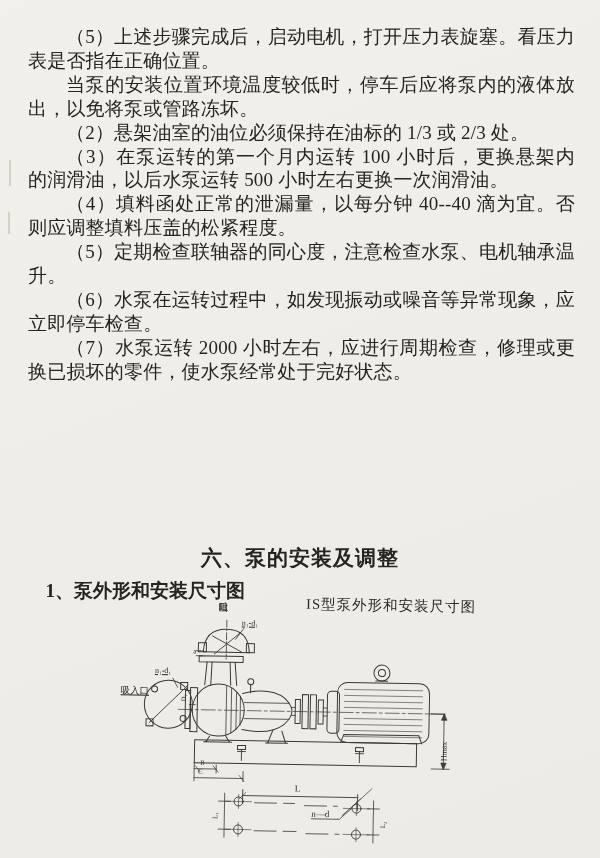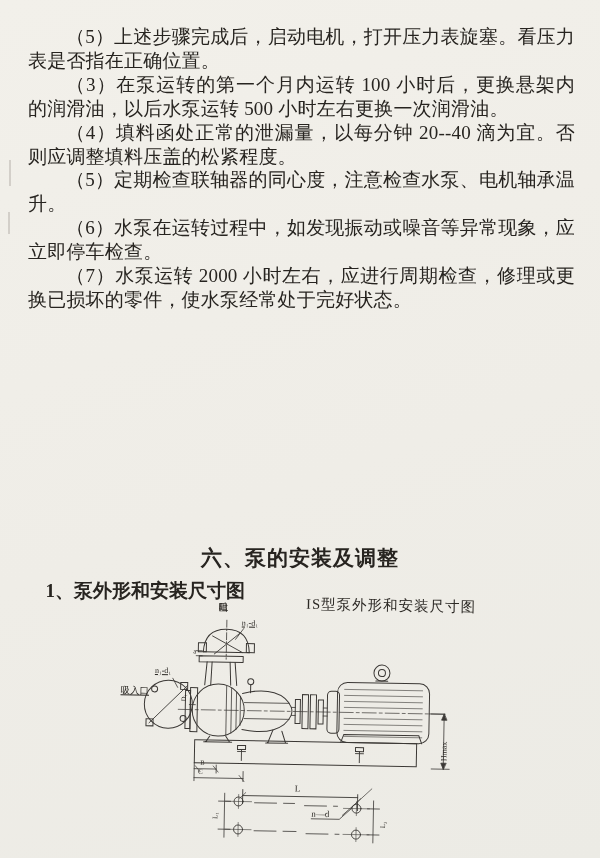--- a/index.html
+++ b/index.html
@@ -46,22 +46,24 @@
   .lbl-nd{left:221px;top:219px;font-size:9px;}
   .lbl-l1{left:122px;top:230px;font-size:7px;transform:rotate(-90deg);transform-origin:left top;}
   .lbl-l2{left:290px;top:236px;font-size:7px;transform:rotate(-90deg);transform-origin:left top;}
   .scanmark{position:absolute;background:#9a968e;opacity:.35;}
 </style>
 </head>
 <body>
 
 <div class="textblock">
   <p class="para">（5）上述步骤完成后，启动电机，打开压力表旋塞。看压力表是否指在正确位置。</p>
+  <p class="para">当泵的安装位置环境温度较低时，停车后应将泵内的液体放出，以免将泵或管路冻坏。</p>
+  <p class="para">（2）悬架油室的油位必须保持在油标的 1/3 或 2/3 处。</p>
   <p class="para">（3）在泵运转的第一个月内运转 100 小时后，更换悬架内的润滑油，以后水泵运转 500 小时左右更换一次润滑油。</p>
-  <p class="para">（4）填料函处正常的泄漏量，以每分钟 20--40 滴为宜。否则应调整填料压盖的松紧程度。</p>
+  <p class="para">（4）填料函处正常的泄漏量，以每分钟 40--40 滴为宜。否则应调整填料压盖的松紧程度。</p>
   <p class="para">（5）定期检查联轴器的同心度，注意检查水泵、电机轴承温升。</p>
   <p class="para">（6）水泵在运转过程中，如发现振动或噪音等异常现象，应立即停车检查。</p>
   <p class="para">（7）水泵运转 2000 小时左右，应进行周期检查，修理或更换已损坏的零件，使水泵经常处于完好状态。</p>
 </div>
 
 <h2 class="heading">六、泵的安装及调整</h2>
 <p class="subheading">1、泵外形和安装尺寸图</p>
 
 <div class="scanmark" style="left:9px;top:160px;width:2px;height:26px;"></div>
 <div class="scanmark" style="left:8px;top:212px;width:2px;height:22px;"></div>

